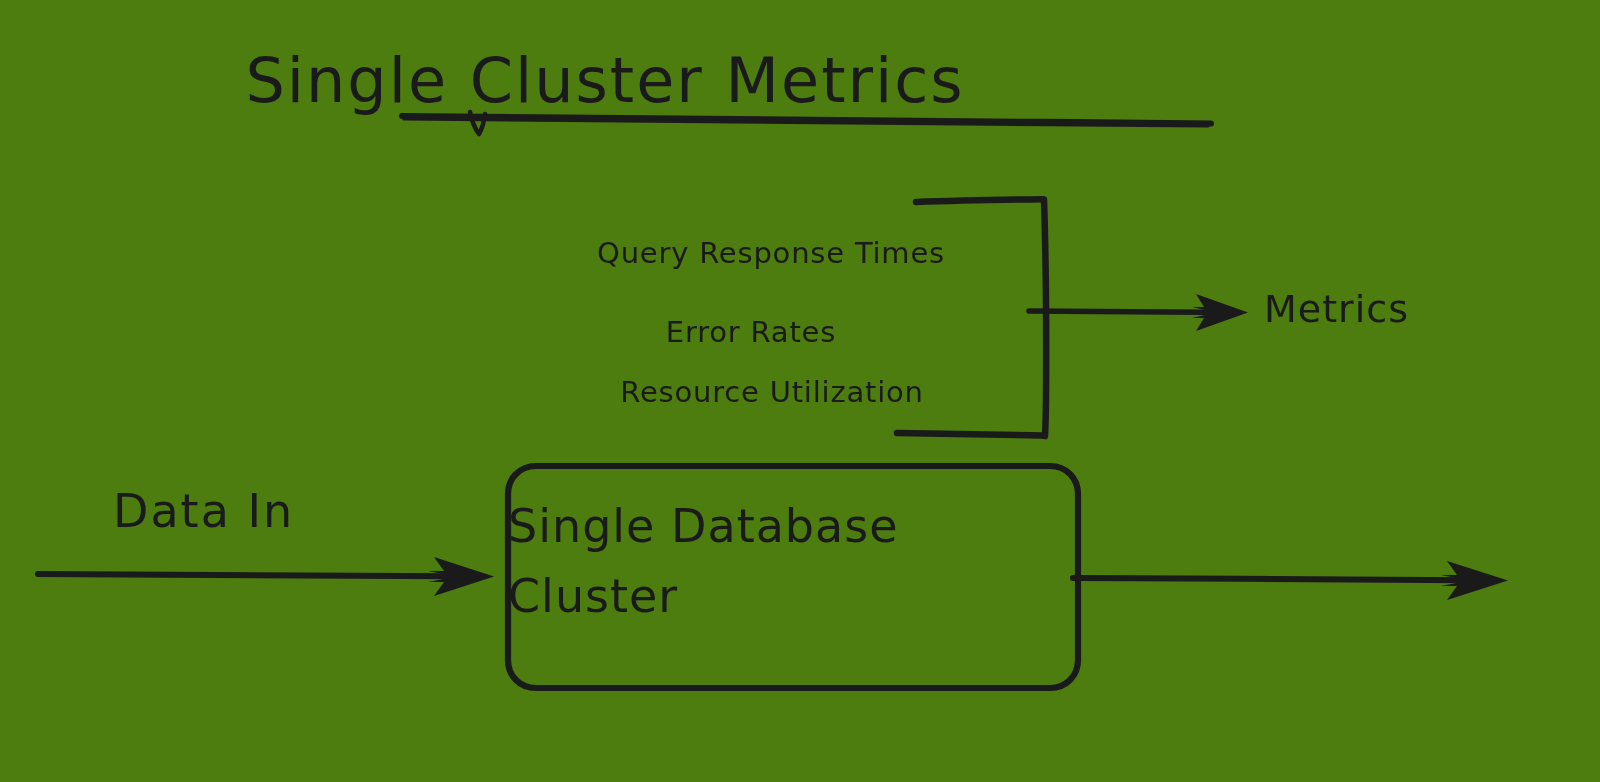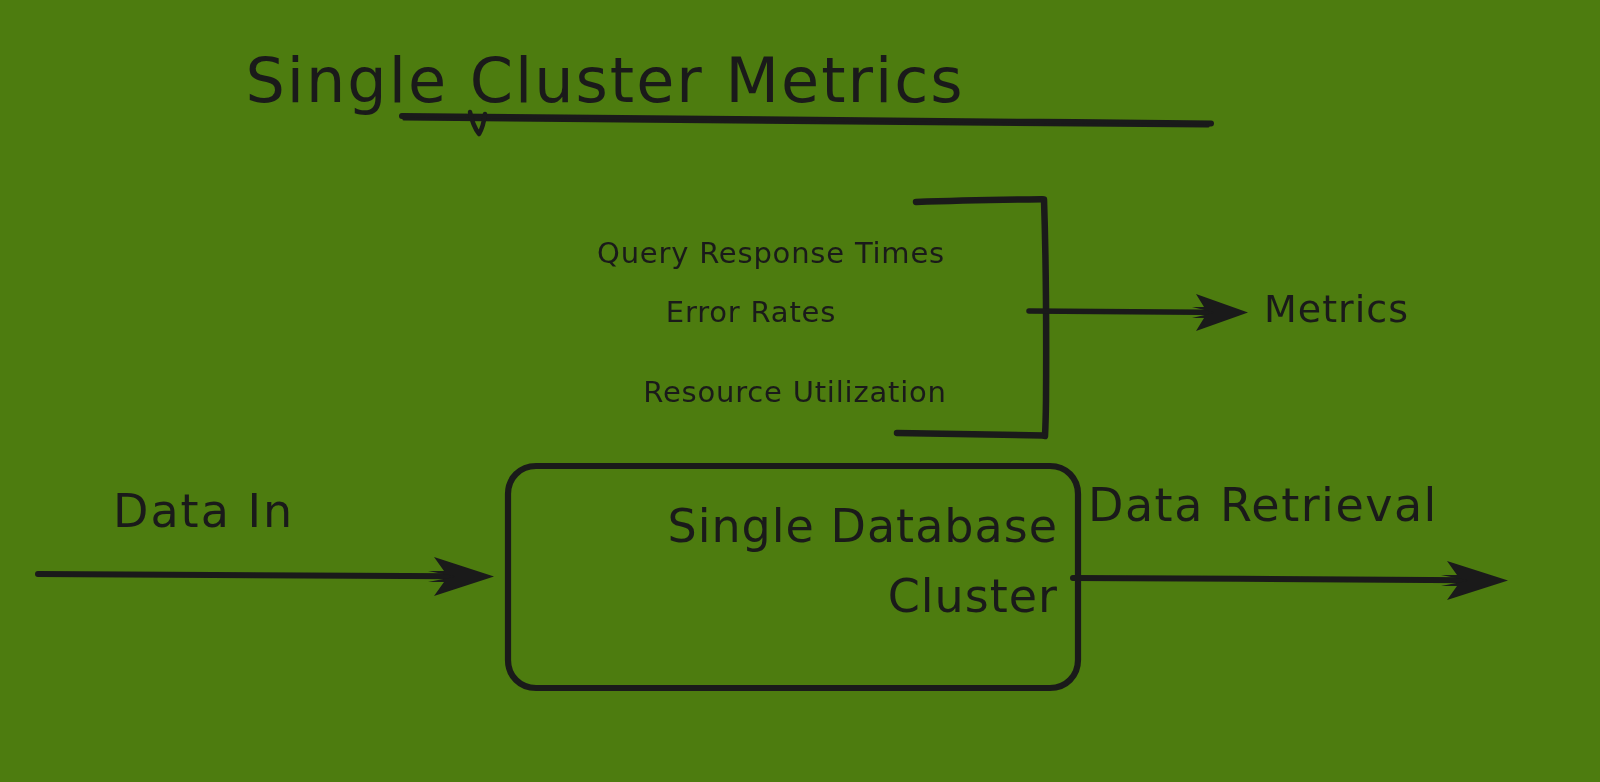--- a/index.html
+++ b/index.html
@@ -45,36 +45,36 @@
     transform: translateX(-195px);
   }
   
   .metric-item {
     font-size: 29px;
     letter-spacing: 0.8px;
     text-align: left;
     transform: translateX(-50%);
   }
   #metric-0 { left: 771px; top: 236px; }
-  #metric-1 { left: 751px; top: 295px; }
-  #metric-2 { left: 772px; top: 375px; margin-left: 23px; }
+  #metric-1 { left: 751px; top: 315px; }
+  #metric-2 { left: 772px; top: 375px; }
 
   
   #metrics-out {
     left: 1264px;
     top: 287px;
     font-size: 38px;
     letter-spacing: 1px;
   }
   
   #box-label {
-    left: 488px;
+    left: 508px;
     top: 492px;
     width: 570px;
-    text-align: right;
+    text-align: left;
     font-size: 46px;
     line-height: 1.52;
     letter-spacing: 1px;
   }
   
   #data-in-label {
     left: 113px;
     top: 484px;
     font-size: 46px;
     letter-spacing: 2px;
@@ -154,15 +154,14 @@
 
   <div class="lbl" id="metrics-out">Metrics</div>
 
   <div class="lbl" id="box-label">
     <div>Single Database</div>
     <div>Cluster</div>
   </div>
 
   <div class="lbl" id="data-in-label">Data In</div>
 
-  <div class="lbl" id="data-retrieval-label">Data Retrieval</div>
 
 </div>
 
 </body></html>

